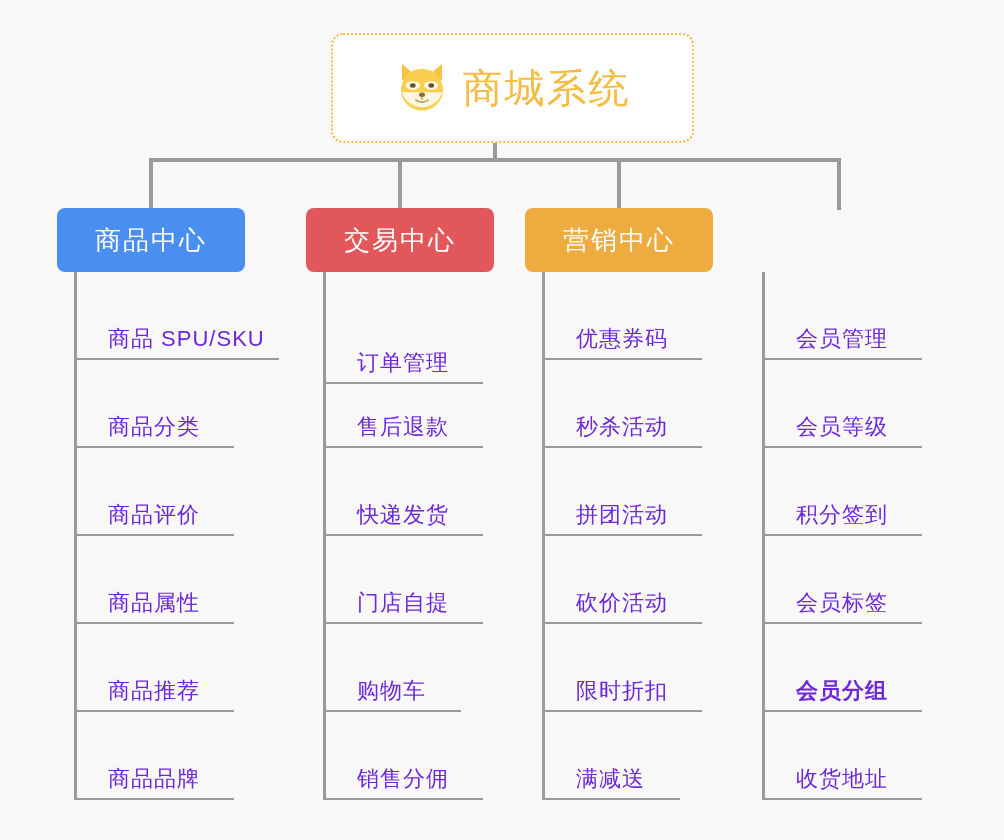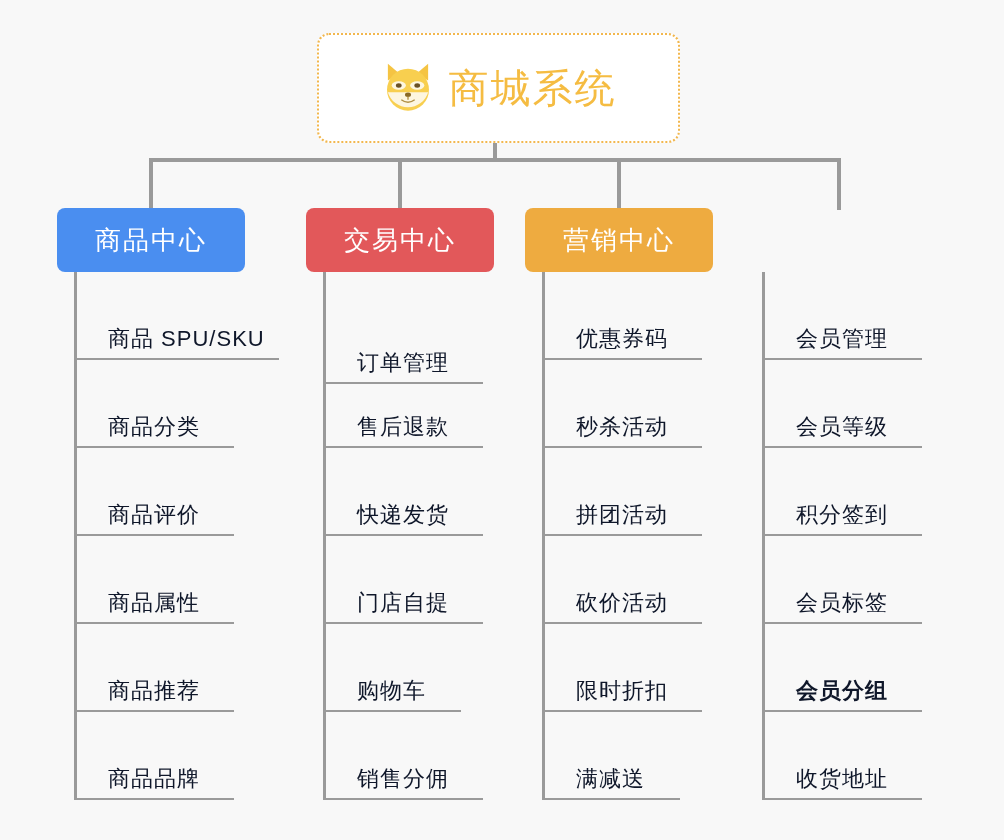--- a/index.html
+++ b/index.html
@@ -16,21 +16,21 @@
 
   #canvas {
     position: relative;
     width: 1004px;
     height: 840px;
   }
 
   
   #root-node {
     position: absolute;
-    left: 317px;
+    left: 331px;
     top: 33px;
     width: 363px;
     height: 110px;
     box-sizing: border-box;
     background: #ffffff;
     border: 2px dotted #f2b74e;
     border-radius: 12px;
     display: flex;
     align-items: center;
     justify-content: center;
@@ -91,21 +91,21 @@
     left: 0;
     height: 88px;
     box-sizing: border-box;
     border-bottom: 2px solid #9a9a9a;
     display: flex;
     align-items: flex-end;
     justify-content: flex-start;
   }
   .leaf-label {
     font-size: 22px;
-    color: #0f172a;
+    color: #6d28d9;
     white-space: nowrap;
     padding-left: 34px;
     padding-bottom: 4px;
     letter-spacing: 1px;
   }
 </style>
 </head>
 <body>
 
 <div id="canvas">

